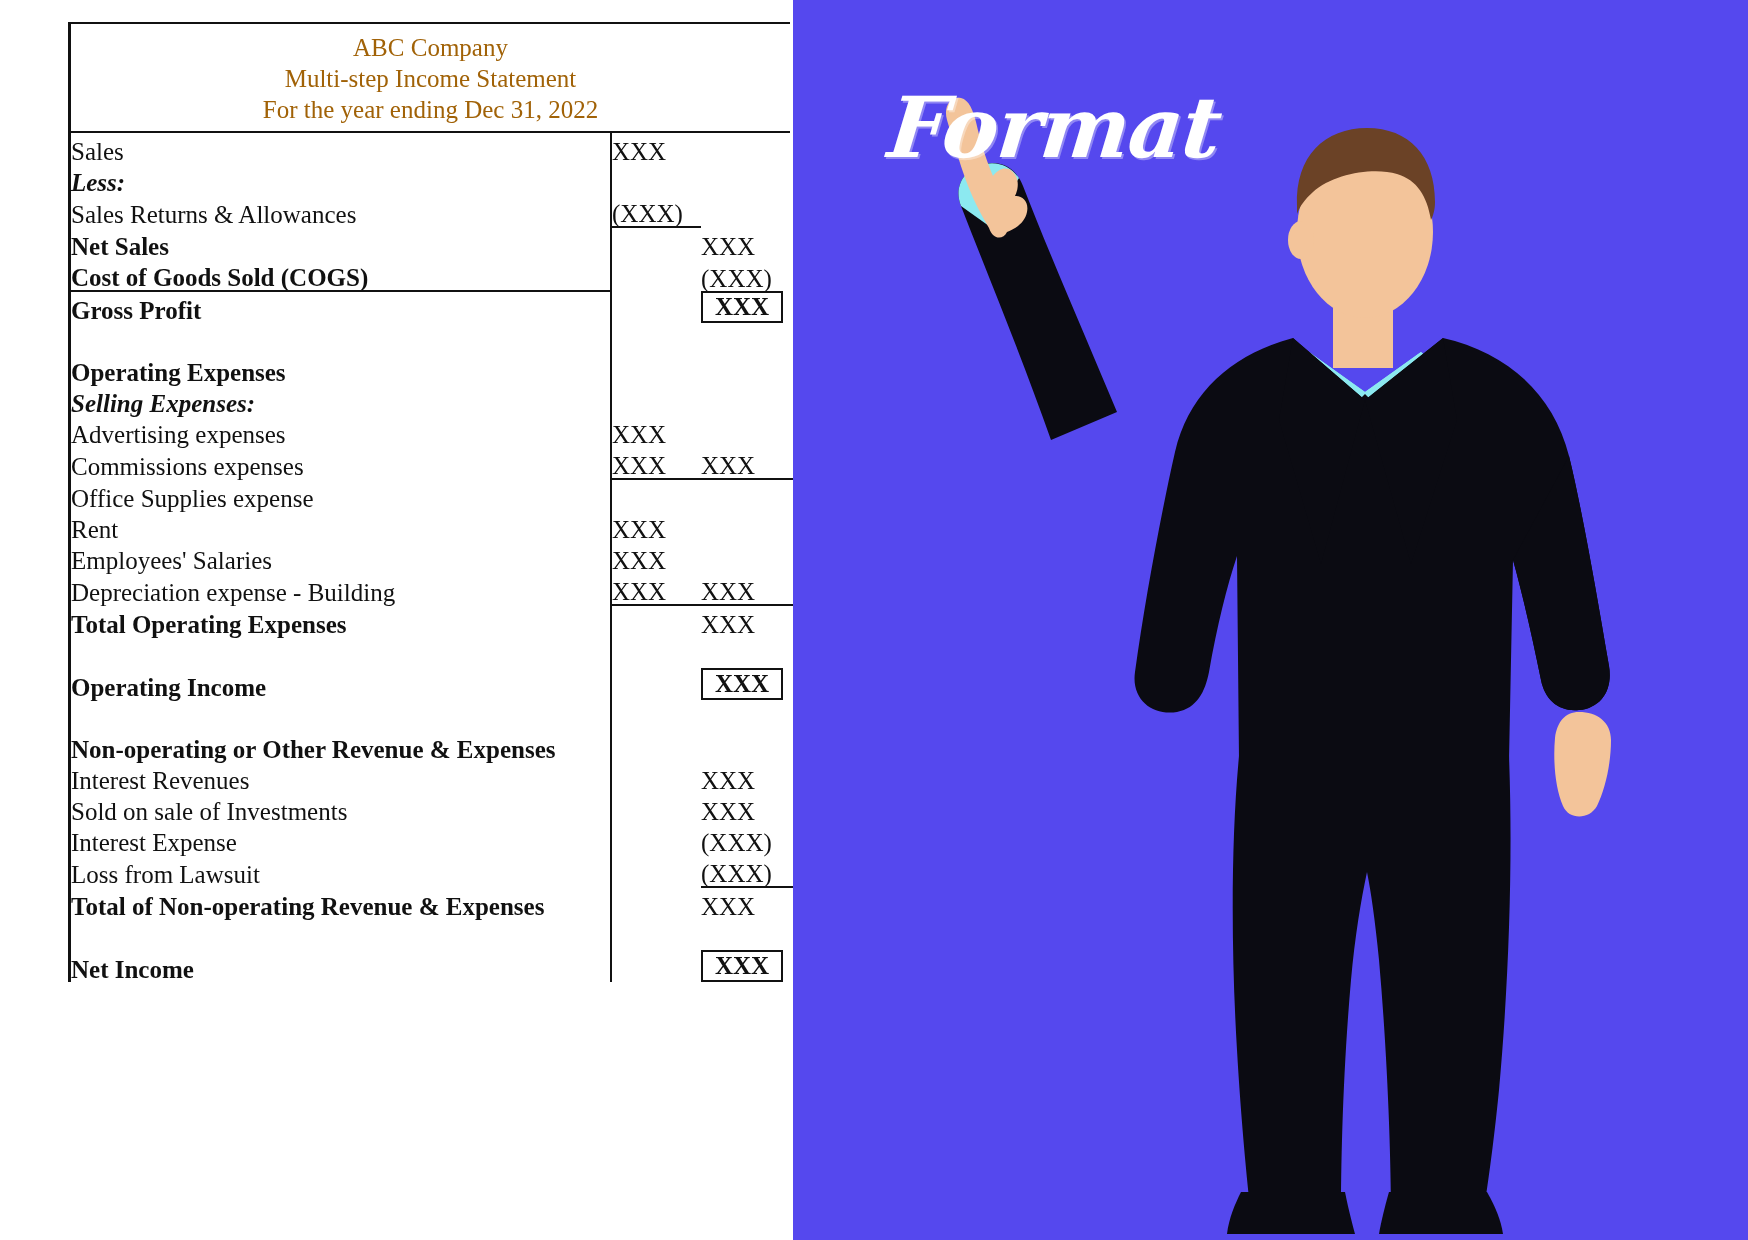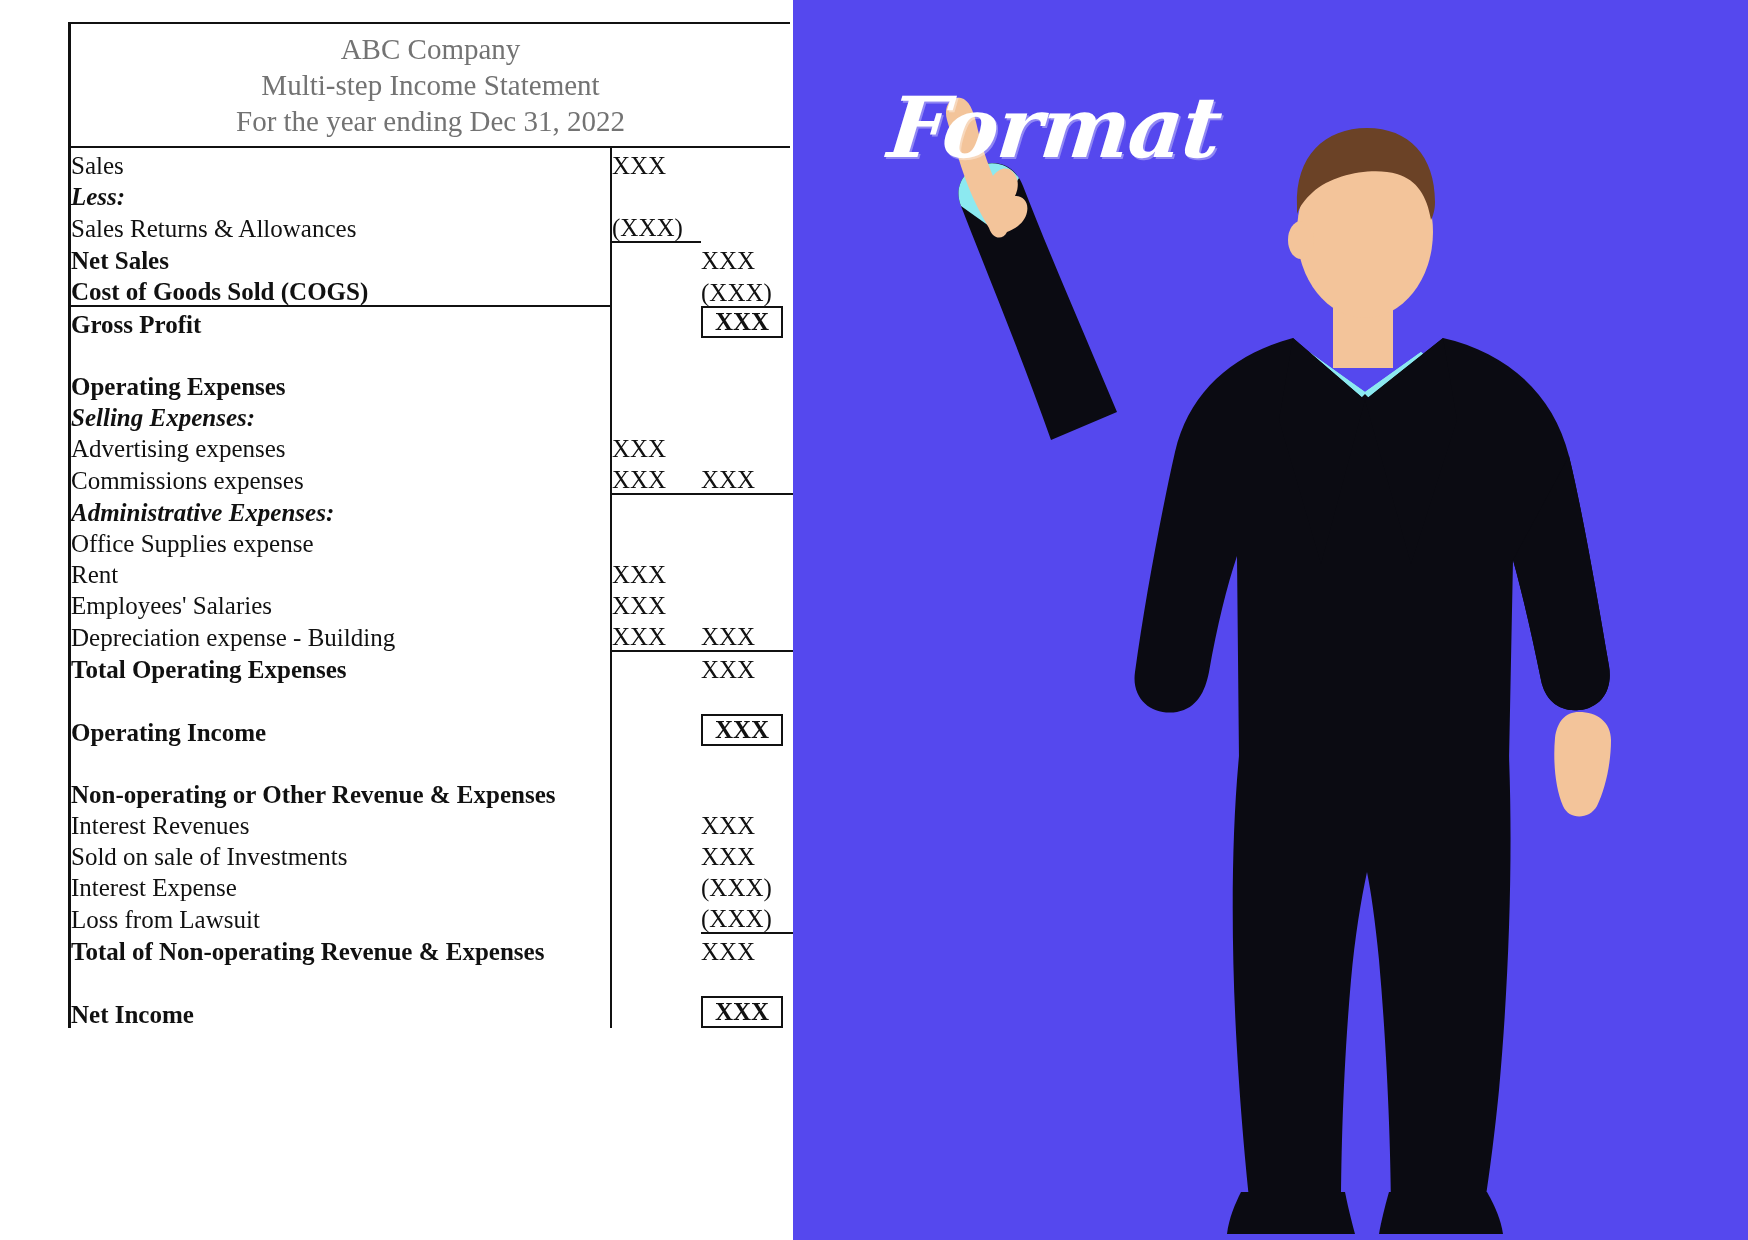--- a/index.html
+++ b/index.html
@@ -40,22 +40,22 @@
   }
   
 
   .title-block {
     border-bottom: 2px solid #111111;
     padding: 8px 0 6px 0;
     text-align: center;
     line-height: 1.24;
   }
   .title-line {
-    font-size: 29px;
-    color: #737373;
+    font-size: 25px;
+    color: #a16207;
   }
 
   table.stmt {
     border-collapse: collapse;
     width: 100%;
     table-layout: fixed;
   }
   table.stmt td {
     padding: 0;
     vertical-align: bottom;
@@ -226,25 +226,20 @@
             <td class="amt1">XXX</td>
             <td class="amt2"></td>
           </tr>
 
           <tr>
             <td class="label ind2">Commissions expenses</td>
             <td class="amt1 rule-bottom">XXX</td>
             <td class="amt2 rule-bottom">XXX</td>
           </tr>
 
-          <tr>
-            <td class="label ind1 bi">Administrative Expenses:</td>
-            <td class="amt1"></td>
-            <td class="amt2"></td>
-          </tr>
 
 
           <tr>
             <td class="label ind2">Office Supplies expense</td>
             <td class="amt1"></td>
             <td class="amt2"></td>
           </tr>
 
           <tr>
             <td class="label ind2">Rent</td>

